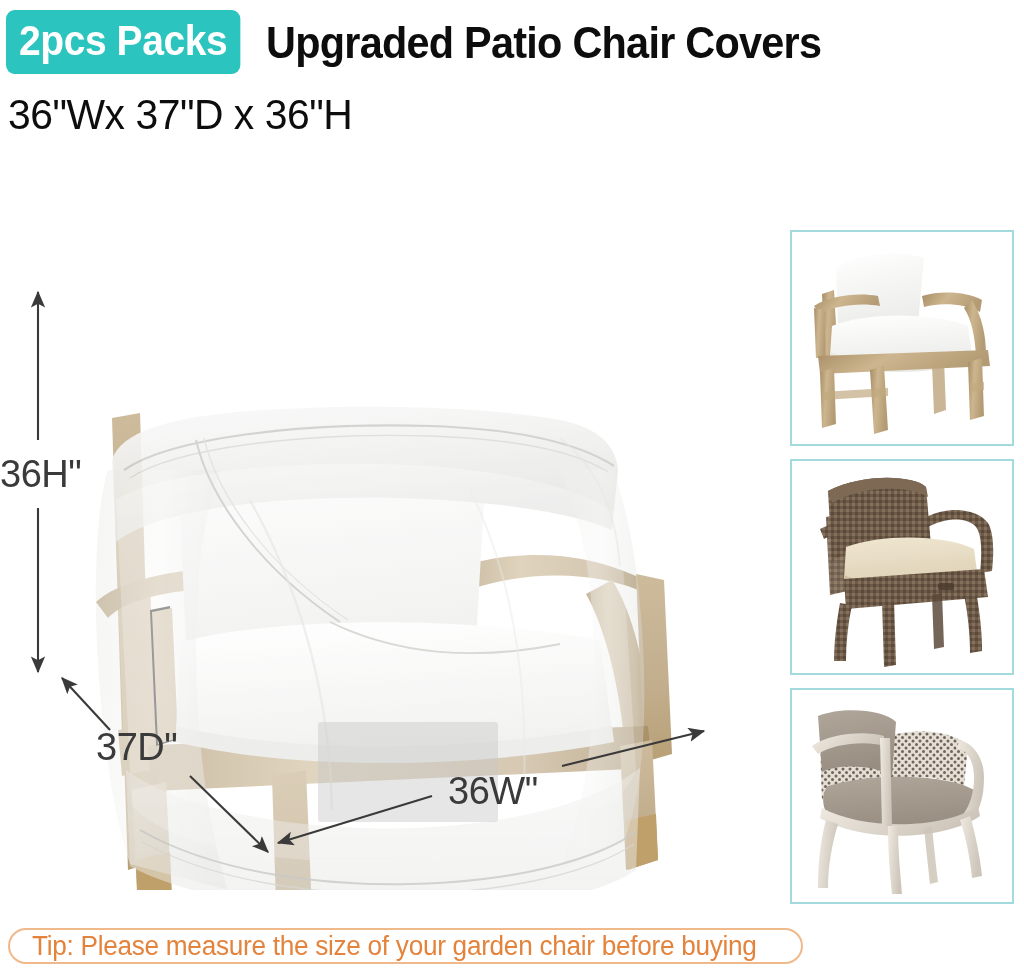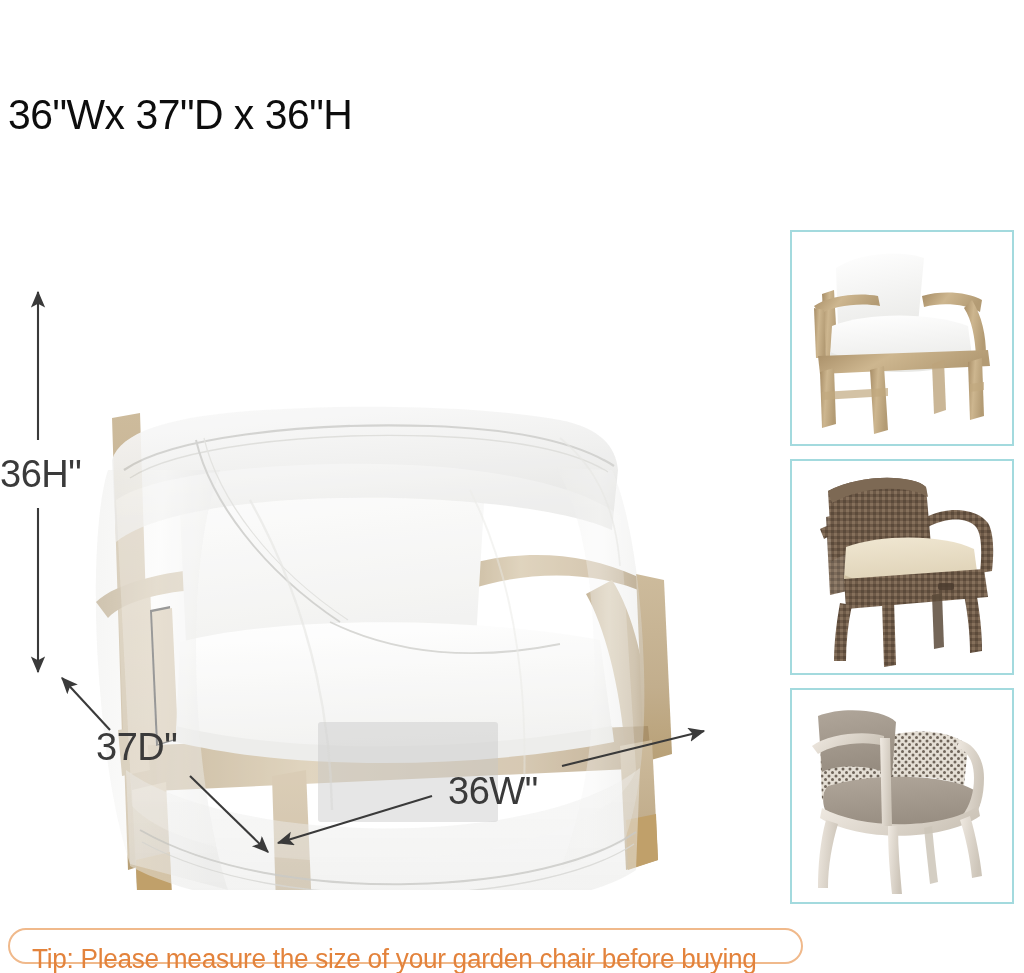--- a/index.html
+++ b/index.html
@@ -111,40 +111,45 @@
   .thumb-svg { display: block; width: 100%; height: 100%; }
 
   
   #tip-pill {
     position: absolute;
     left: 8px;
     top: 928px;
     height: 25px;
     padding: 16px 22px;
     display: flex;
+    align-items: center;
     border: 2px solid #f0b98b;
     border-radius: 24px;
     box-sizing: border-box;
   }
   #tip-text {
     color: #e3833c;
     font-size: 27px;
     font-weight: normal;
     line-height: 1;
     letter-spacing: -0.3px;
     transform: scaleX(0.97);
     transform-origin: left center;
     white-space: nowrap;
   }
 </style>
 </head>
 <body>
 
 <div id="page">
 
+  <div id="header-row">
+    <span id="pack-badge">2pcs Packs</span>
+    <span id="main-title">Upgraded Patio Chair Covers</span>
+  </div>
 
   <div id="subtitle">36"Wx 37"D x 36"H</div>
 
   <div id="hero-stage">
     <svg id="hero-svg" width="780" height="720" viewBox="0 0 780 720" xmlns="http://www.w3.org/2000/svg">
       <defs>
         <linearGradient id="gWoodV" x1="0" y1="0" x2="1" y2="0">
           <stop offset="0" stop-color="#b9a землей"></stop>
         </linearGradient>
         <linearGradient id="gWood" x1="0" y1="0" x2="1" y2="0">

